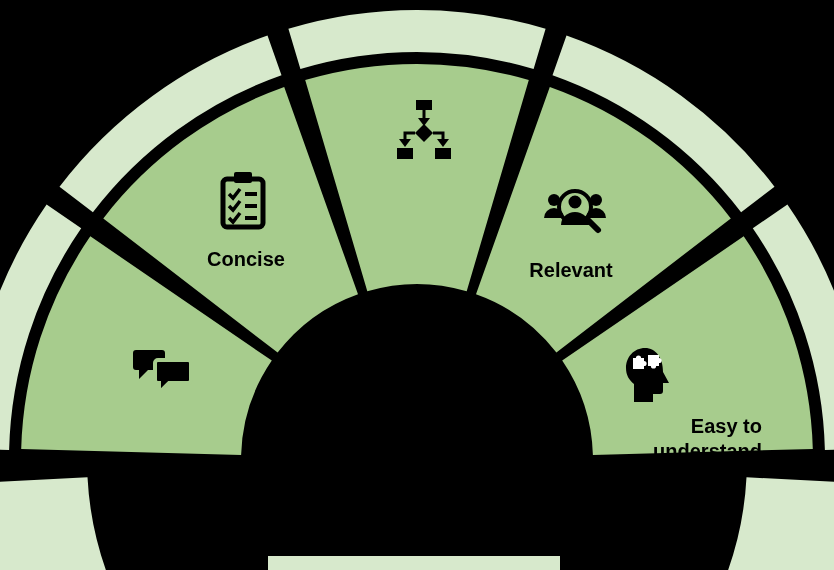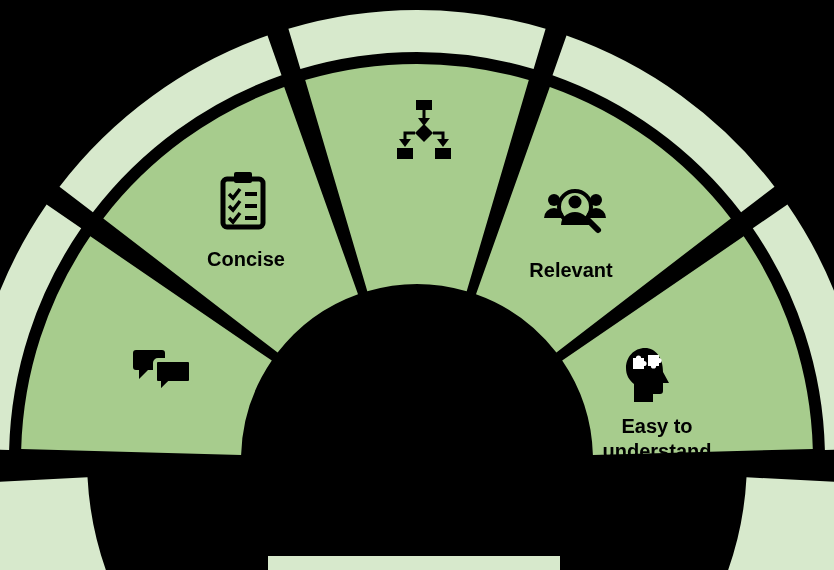--- a/index.html
+++ b/index.html
@@ -25,21 +25,22 @@
     font:700 20px "Liberation Sans",sans-serif;
     color:var(--label-text);
     white-space:nowrap;
     transform:translateX(-50%);
   }
   .seg-label.wrap{
     white-space:normal;
     transform:none;
     width:130px;
     line-height:25px;
-    text-align:center;
+    text-align:right;
+    margin-left:40px;
   }
   .seg-icon{position:absolute;}
   .seg-icon svg{display:block;}
 </style>
 </head>
 <body>
 
 <div class="canvas">
 
   <svg class="fan-svg" width="834" height="570" viewBox="0 0 834 570">

